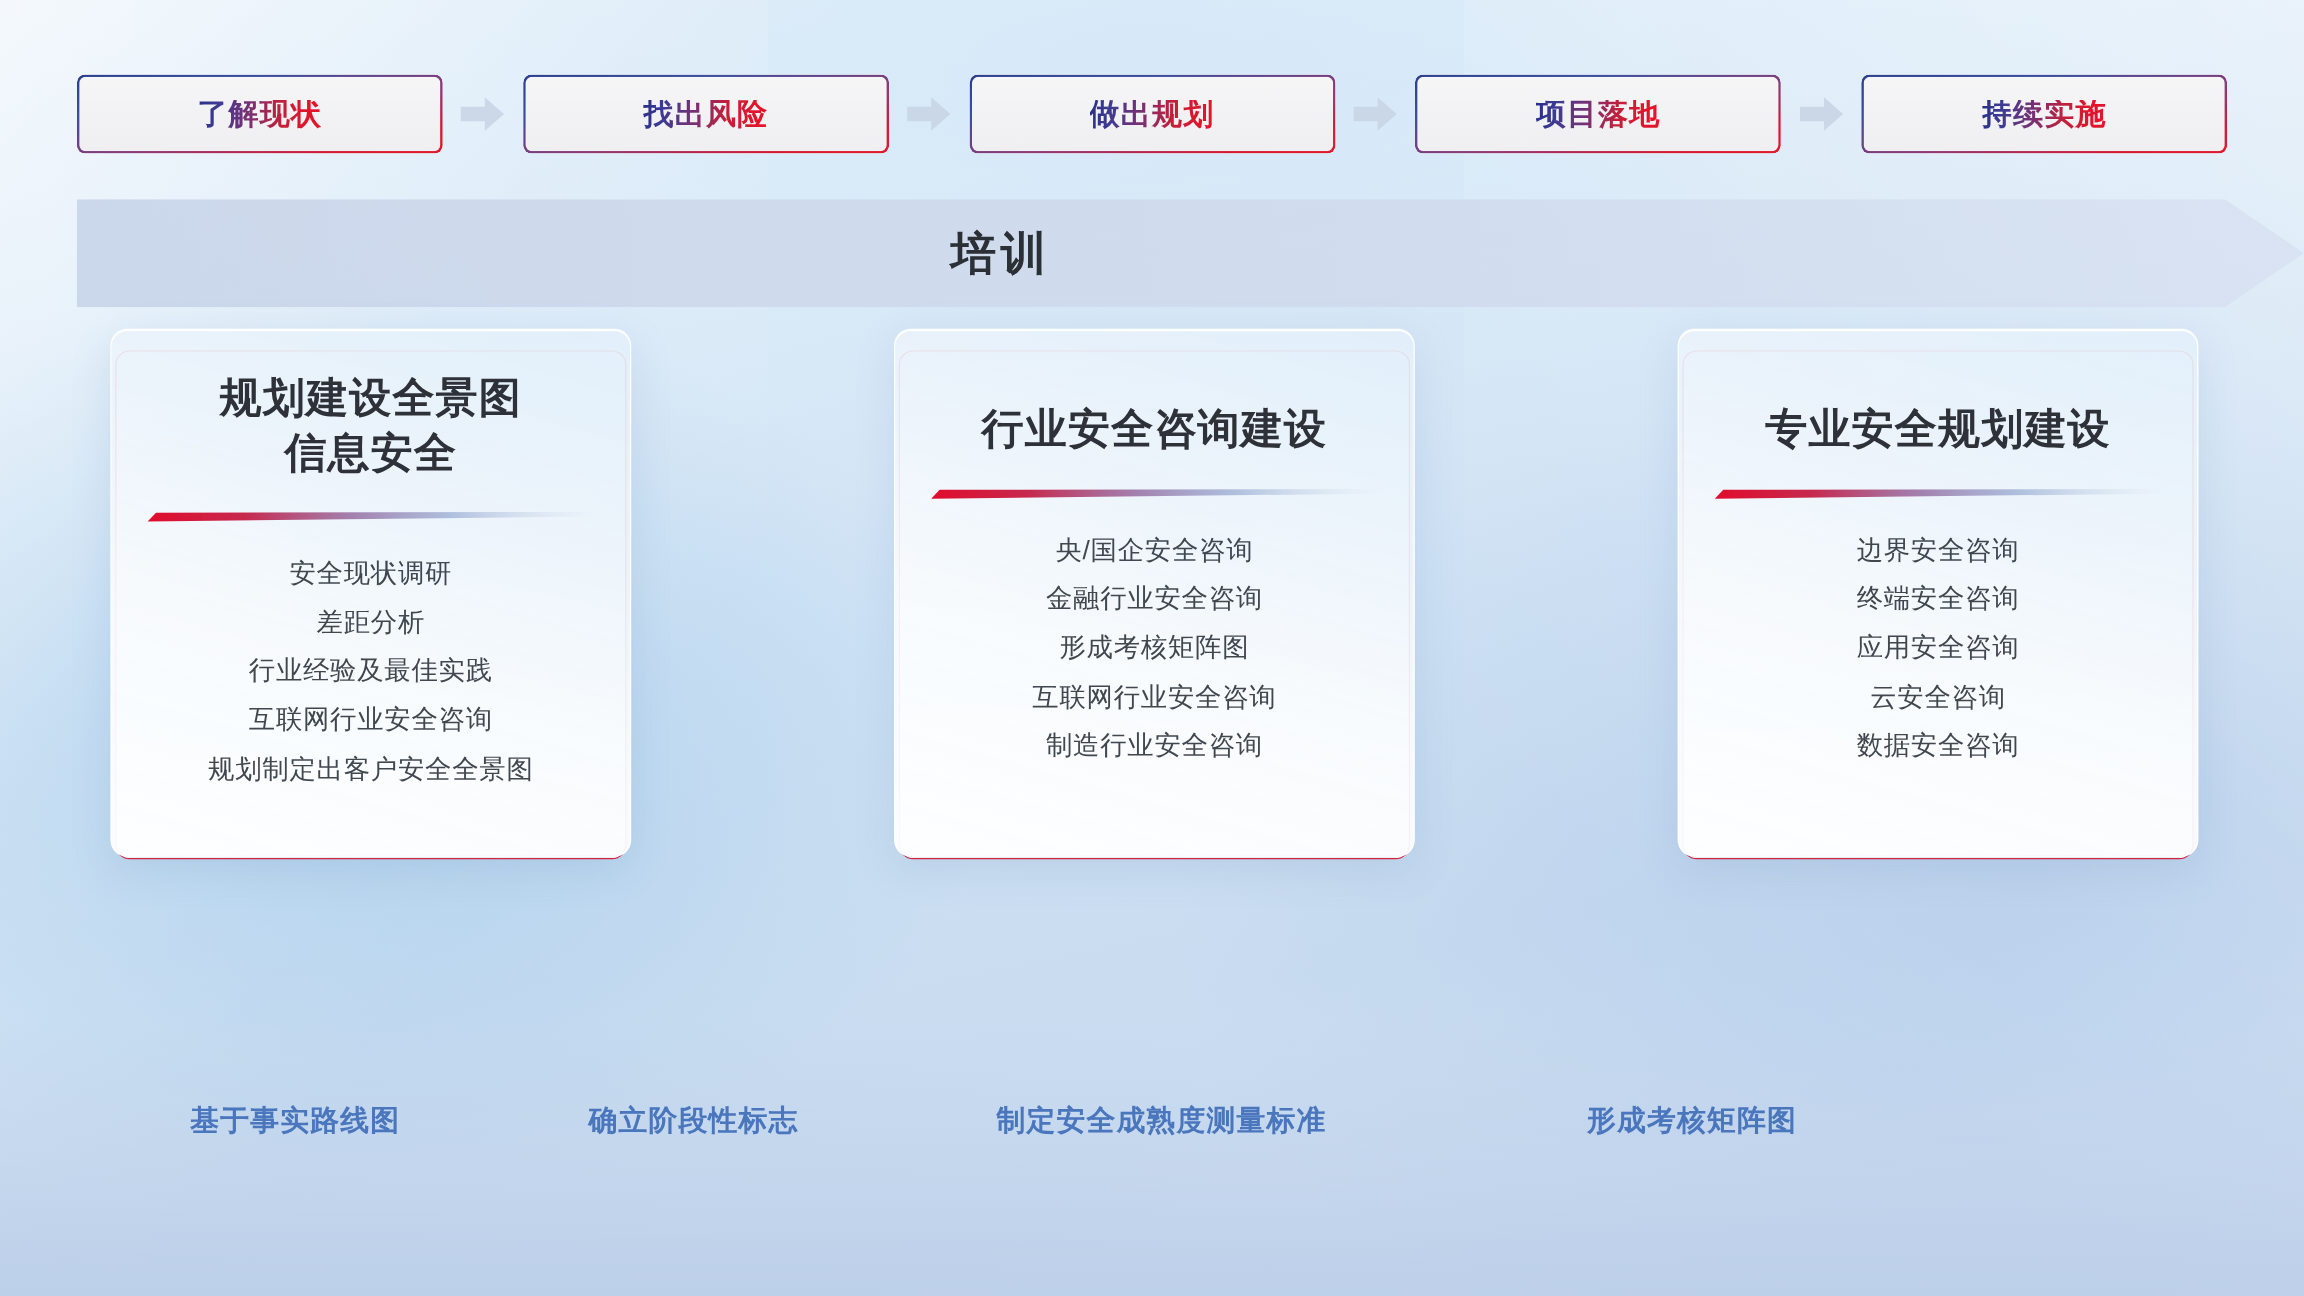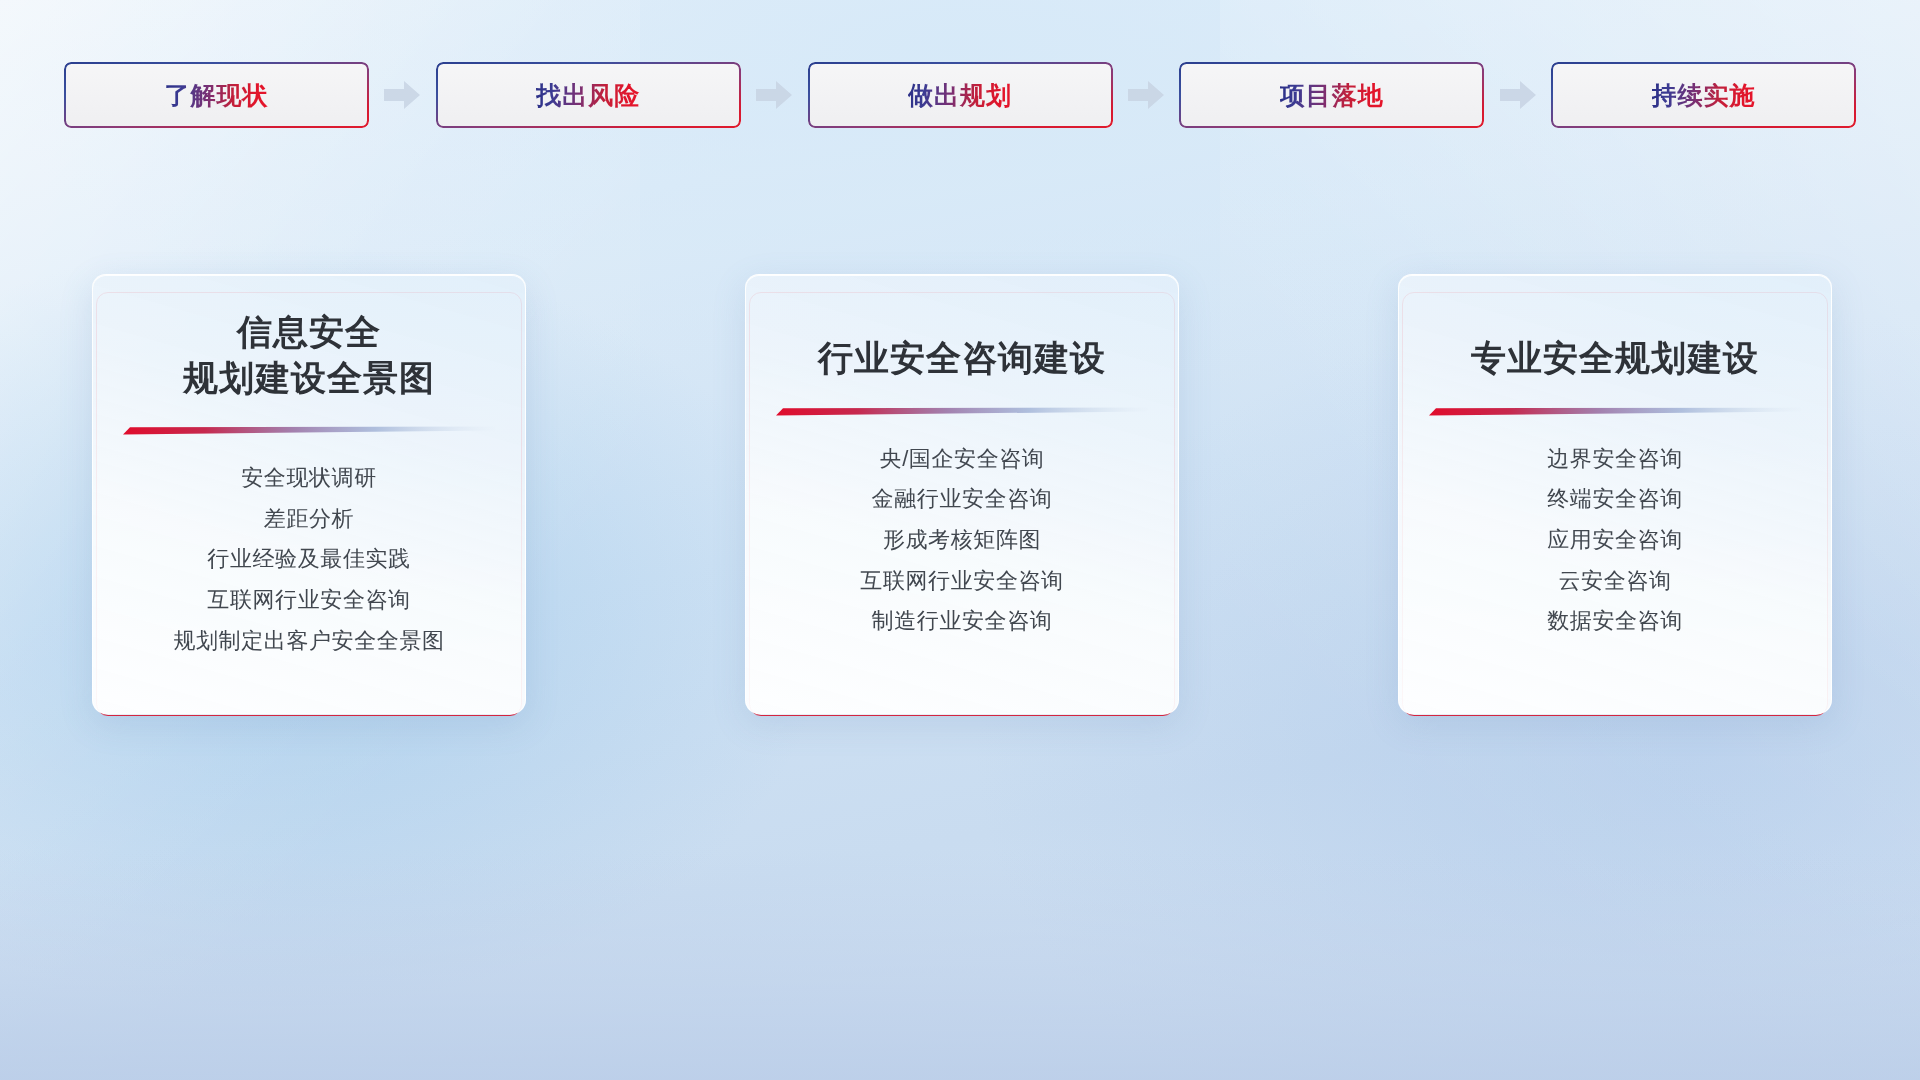--- a/index.html
+++ b/index.html
@@ -250,29 +250,43 @@
         <path d="M1 9 H21 V1 L37 15 L21 29 V21 H1 Z" fill="#c8d4e4"></path>
       </svg>
     </div>
 
     <div class="step-box">
       <span class="step-label">持续实施</span>
     </div>
 
   </div>
 
+  <div id="training-banner">
+    <svg width="1856" height="90" viewBox="0 0 1856 90" preserveAspectRatio="none">
+      <defs>
+        <linearGradient id="bannerGrad" x1="0" y1="0" x2="1" y2="0">
+          <stop offset="0%" stop-color="#c3d0e6" stop-opacity="0.80"></stop>
+          <stop offset="30%" stop-color="#ccd7ea" stop-opacity="0.80"></stop>
+          <stop offset="62%" stop-color="#cfd9ec" stop-opacity="0.78"></stop>
+          <stop offset="100%" stop-color="#d6dff0" stop-opacity="0.72"></stop>
+        </linearGradient>
+      </defs>
+      <path d="M0 0 H1790 L1856 45 L1790 90 H0 Z" fill="url(#bannerGrad)"></path>
+    </svg>
+    <div id="training-label">培训</div>
+  </div>
 
   <div id="cards">
 
     <div class="card-wrap">
       <div class="card-accent"></div>
       <div class="card">
         <div class="card-title two-line">
+          <div>规划建设全景图</div>
           <div>信息安全</div>
-          <div>规划建设全景图</div>
         </div>
         <div class="card-divider">
           <svg width="372" height="9" viewBox="0 0 372 9" preserveAspectRatio="none">
             <defs>
               <linearGradient id="divGrad1" x1="0" y1="0" x2="1" y2="0">
                 <stop offset="0%" stop-color="#e00c2c" stop-opacity="1"></stop>
                 <stop offset="22%" stop-color="#c41e45" stop-opacity="0.95"></stop>
                 <stop offset="46%" stop-color="#8a5a95" stop-opacity="0.75"></stop>
                 <stop offset="68%" stop-color="#7c93c4" stop-opacity="0.55"></stop>
                 <stop offset="88%" stop-color="#b8c9e0" stop-opacity="0.28"></stop>
@@ -349,14 +363,20 @@
           <div class="card-list-item">终端安全咨询</div>
           <div class="card-list-item">应用安全咨询</div>
           <div class="card-list-item">云安全咨询</div>
           <div class="card-list-item">数据安全咨询</div>
         </div>
       </div>
     </div>
 
   </div>
 
+  <div id="footer-labels">
+    <div class="footer-label" style="left:246px">基于事实路线图</div>
+    <div class="footer-label" style="left:578px">确立阶段性标志</div>
+    <div class="footer-label" style="left:968px">制定安全成熟度测量标准</div>
+    <div class="footer-label" style="left:1410px">形成考核矩阵图</div>
+  </div>
 
 </div>
 
 </body></html>

